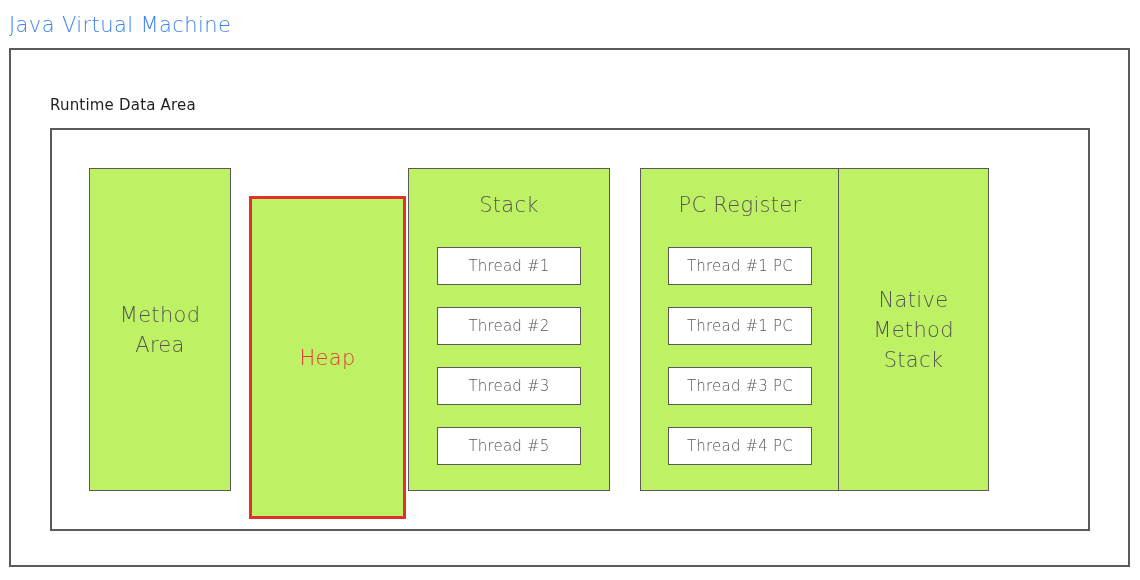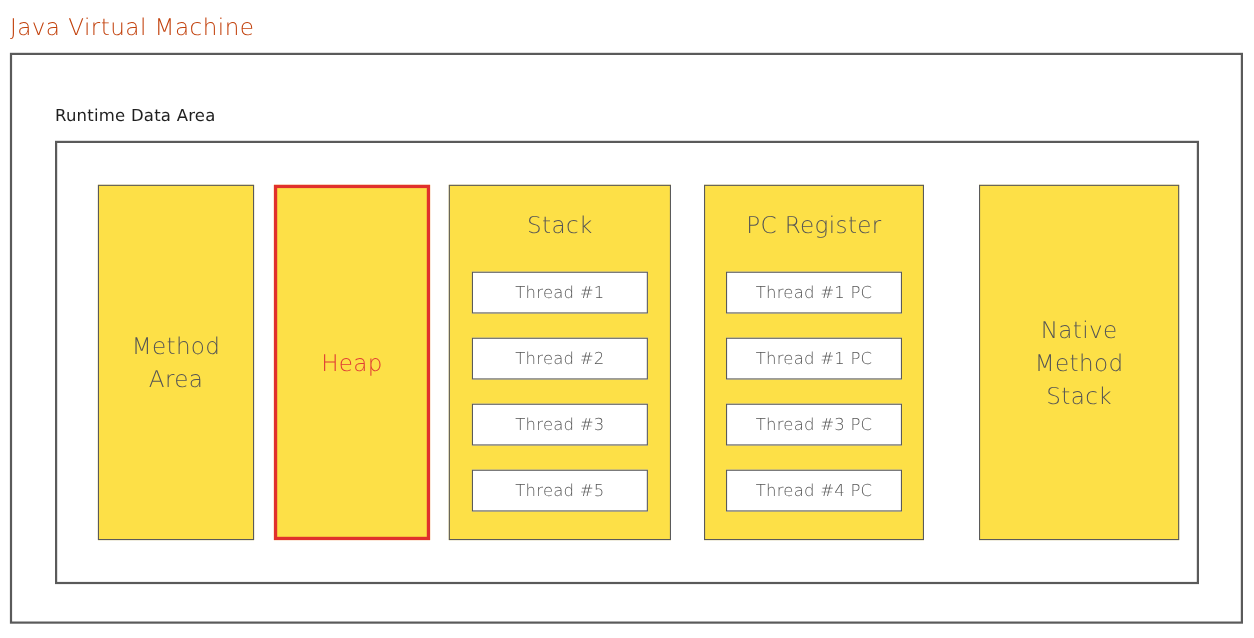--- a/index.html
+++ b/index.html
@@ -26,21 +26,21 @@
 
   
   .jvm-title {
     position: absolute;
     left: 9px;
     top: 12px;
     font-size: 21px;
     line-height: 26px;
     font-weight: 300;
     letter-spacing: 0.4px;
-    color: #c2410c;
+    color: #3b82f6;
     white-space: nowrap;
   }
 
   
   .jvm-frame {
     position: absolute;
     left: 9px;
     top: 48px;
     width: 1121px;
     height: 519px;
@@ -73,21 +73,21 @@
     background: #ffffff;
   }
 
   
   .region {
     position: absolute;
     top: 168px;
     height: 323px;
     box-sizing: border-box;
     border: 1.6px solid #5a5a5a;
-    background: #fde047;
+    background: #bef264;
   }
 
   .region-label {
     position: absolute;
     left: 0;
     right: 0;
     text-align: center;
     font-size: 21px;
     line-height: 30px;
     font-weight: 300;
@@ -102,23 +102,24 @@
     width: 142px;
   }
   #region-method-area .region-label {
     top: 50%;
     transform: translateY(-50%);
   }
 
   
   #region-heap {
     left: 249px;
-    width: 142px;
+    width: 157px;
     border-width: 3px;
     border-color: #e0312c;
+    margin-top: 28px;
   }
   #region-heap .region-label {
     top: 50%;
     transform: translateY(-50%);
     color: #e03c35;
   }
 
   
   #region-stack {
     left: 408px;
@@ -130,42 +131,42 @@
     width: 200px;
   }
   
   #region-stack .region-label,
   #region-pc-register .region-label {
     top: 21px;
   }
 
   
   #region-native-method-stack {
-    left: 890px;
-    width: 182px;
+    left: 838px;
+    width: 151px;
   }
   #region-native-method-stack .region-label {
     top: 50%;
     transform: translateY(-50%);
   }
 
   
   .thread-list {
     position: absolute;
     left: 0;
     right: 0;
     top: 78px;
     display: flex;
     flex-direction: column;
     align-items: center;
     gap: 22px;
   }
 
   .thread-box {
-    width: 160px;
+    width: 144px;
     height: 38px;
     box-sizing: border-box;
     border: 1.6px solid #5a5a5a;
     background: #ffffff;
     display: flex;
     align-items: center;
     justify-content: center;
     font-size: 15px;
     font-weight: 300;
     letter-spacing: 0.2px;

